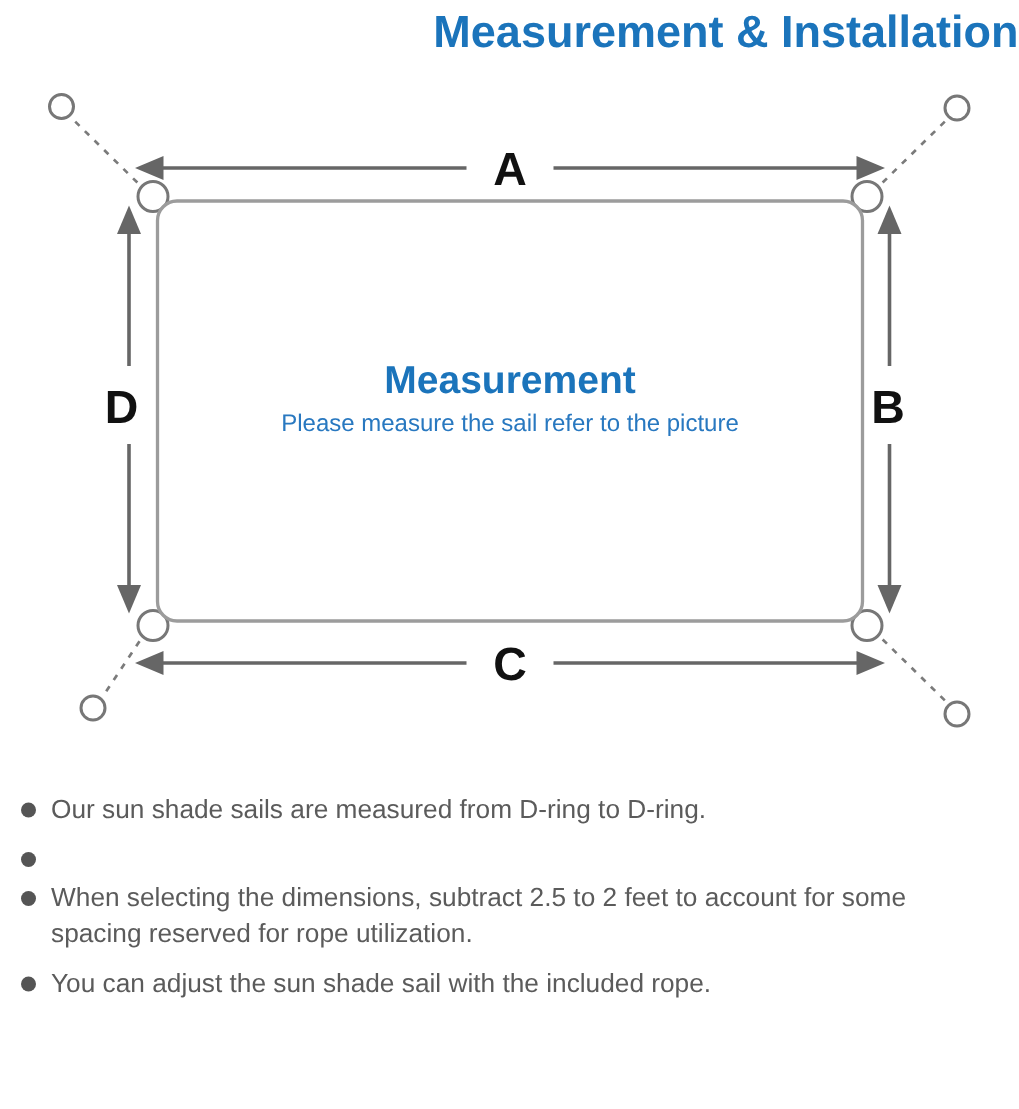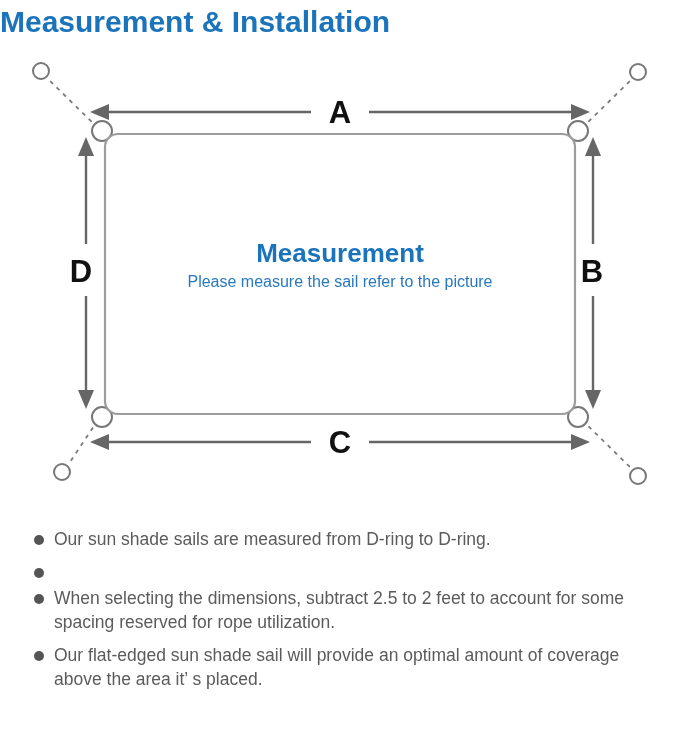--- a/index.html
+++ b/index.html
@@ -6,21 +6,21 @@
   html, body {
     width: 679px; height: 739px;
     background: #ffffff;
     font-family: "Liberation Sans", sans-serif;
     overflow: hidden;
   }
   .page { width: 679px; height: 739px; position: relative; }
 
   .page-title {
     margin-top: 5px;
-    text-align: left;
+    text-align: right;
     color: var(--accent-blue);
     font-size: 30px;
     font-weight: bold;
     letter-spacing: 0px;
   }
 
   .diagram { display: block; width: 679px; height: 462px; margin-top: 5px; }
 
   
   .sail       { fill: #ffffff; stroke: #9c9c9c; stroke-width: 2.2; }
@@ -31,21 +31,20 @@
   .dim-arrow  { fill: #666666; stroke: none; }
   .dim-label  { font-family: "Liberation Sans", sans-serif; font-size: 31px; font-weight: bold; fill: #111111; text-anchor: middle; }
   .center-heading { font-family: "Liberation Sans", sans-serif; font-size: 26px; font-weight: bold; fill: var(--accent-blue); text-anchor: middle; }
   .center-caption { font-family: "Liberation Sans", sans-serif; font-size: 16px; fill: var(--caption-blue); text-anchor: middle; }
 
   
   .notes {
     list-style: none;
     padding: 0 18px 0 14px;
     margin-top: 22px;
-    margin-left: 20px;
   }
   .note-item {
     display: flex;
     align-items: flex-start;
     gap: 10px;
     margin-bottom: 9px;
     color: var(--text-gray);
     font-size: 17.5px;
     line-height: 1.37;
   }
@@ -118,17 +117,17 @@
     </li>
     <li class="note-item">
       <span class="bullet-dot"></span>
     </li>
     <li class="note-item">
       <span class="bullet-dot"></span>
       <span>When selecting the dimensions, subtract 2.5 to 2 feet to account for some spacing reserved for rope utilization.</span>
     </li>
     <li class="note-item">
       <span class="bullet-dot"></span>
-      <span>Our flat-edged sun shade sail will provide an optimal amount of coverage above the area it’ s placed.</span>
+      <span>You can adjust the sun shade sail with the included rope.</span>
     </li>
   </ul>
 
 </div>
 
 </body></html>

